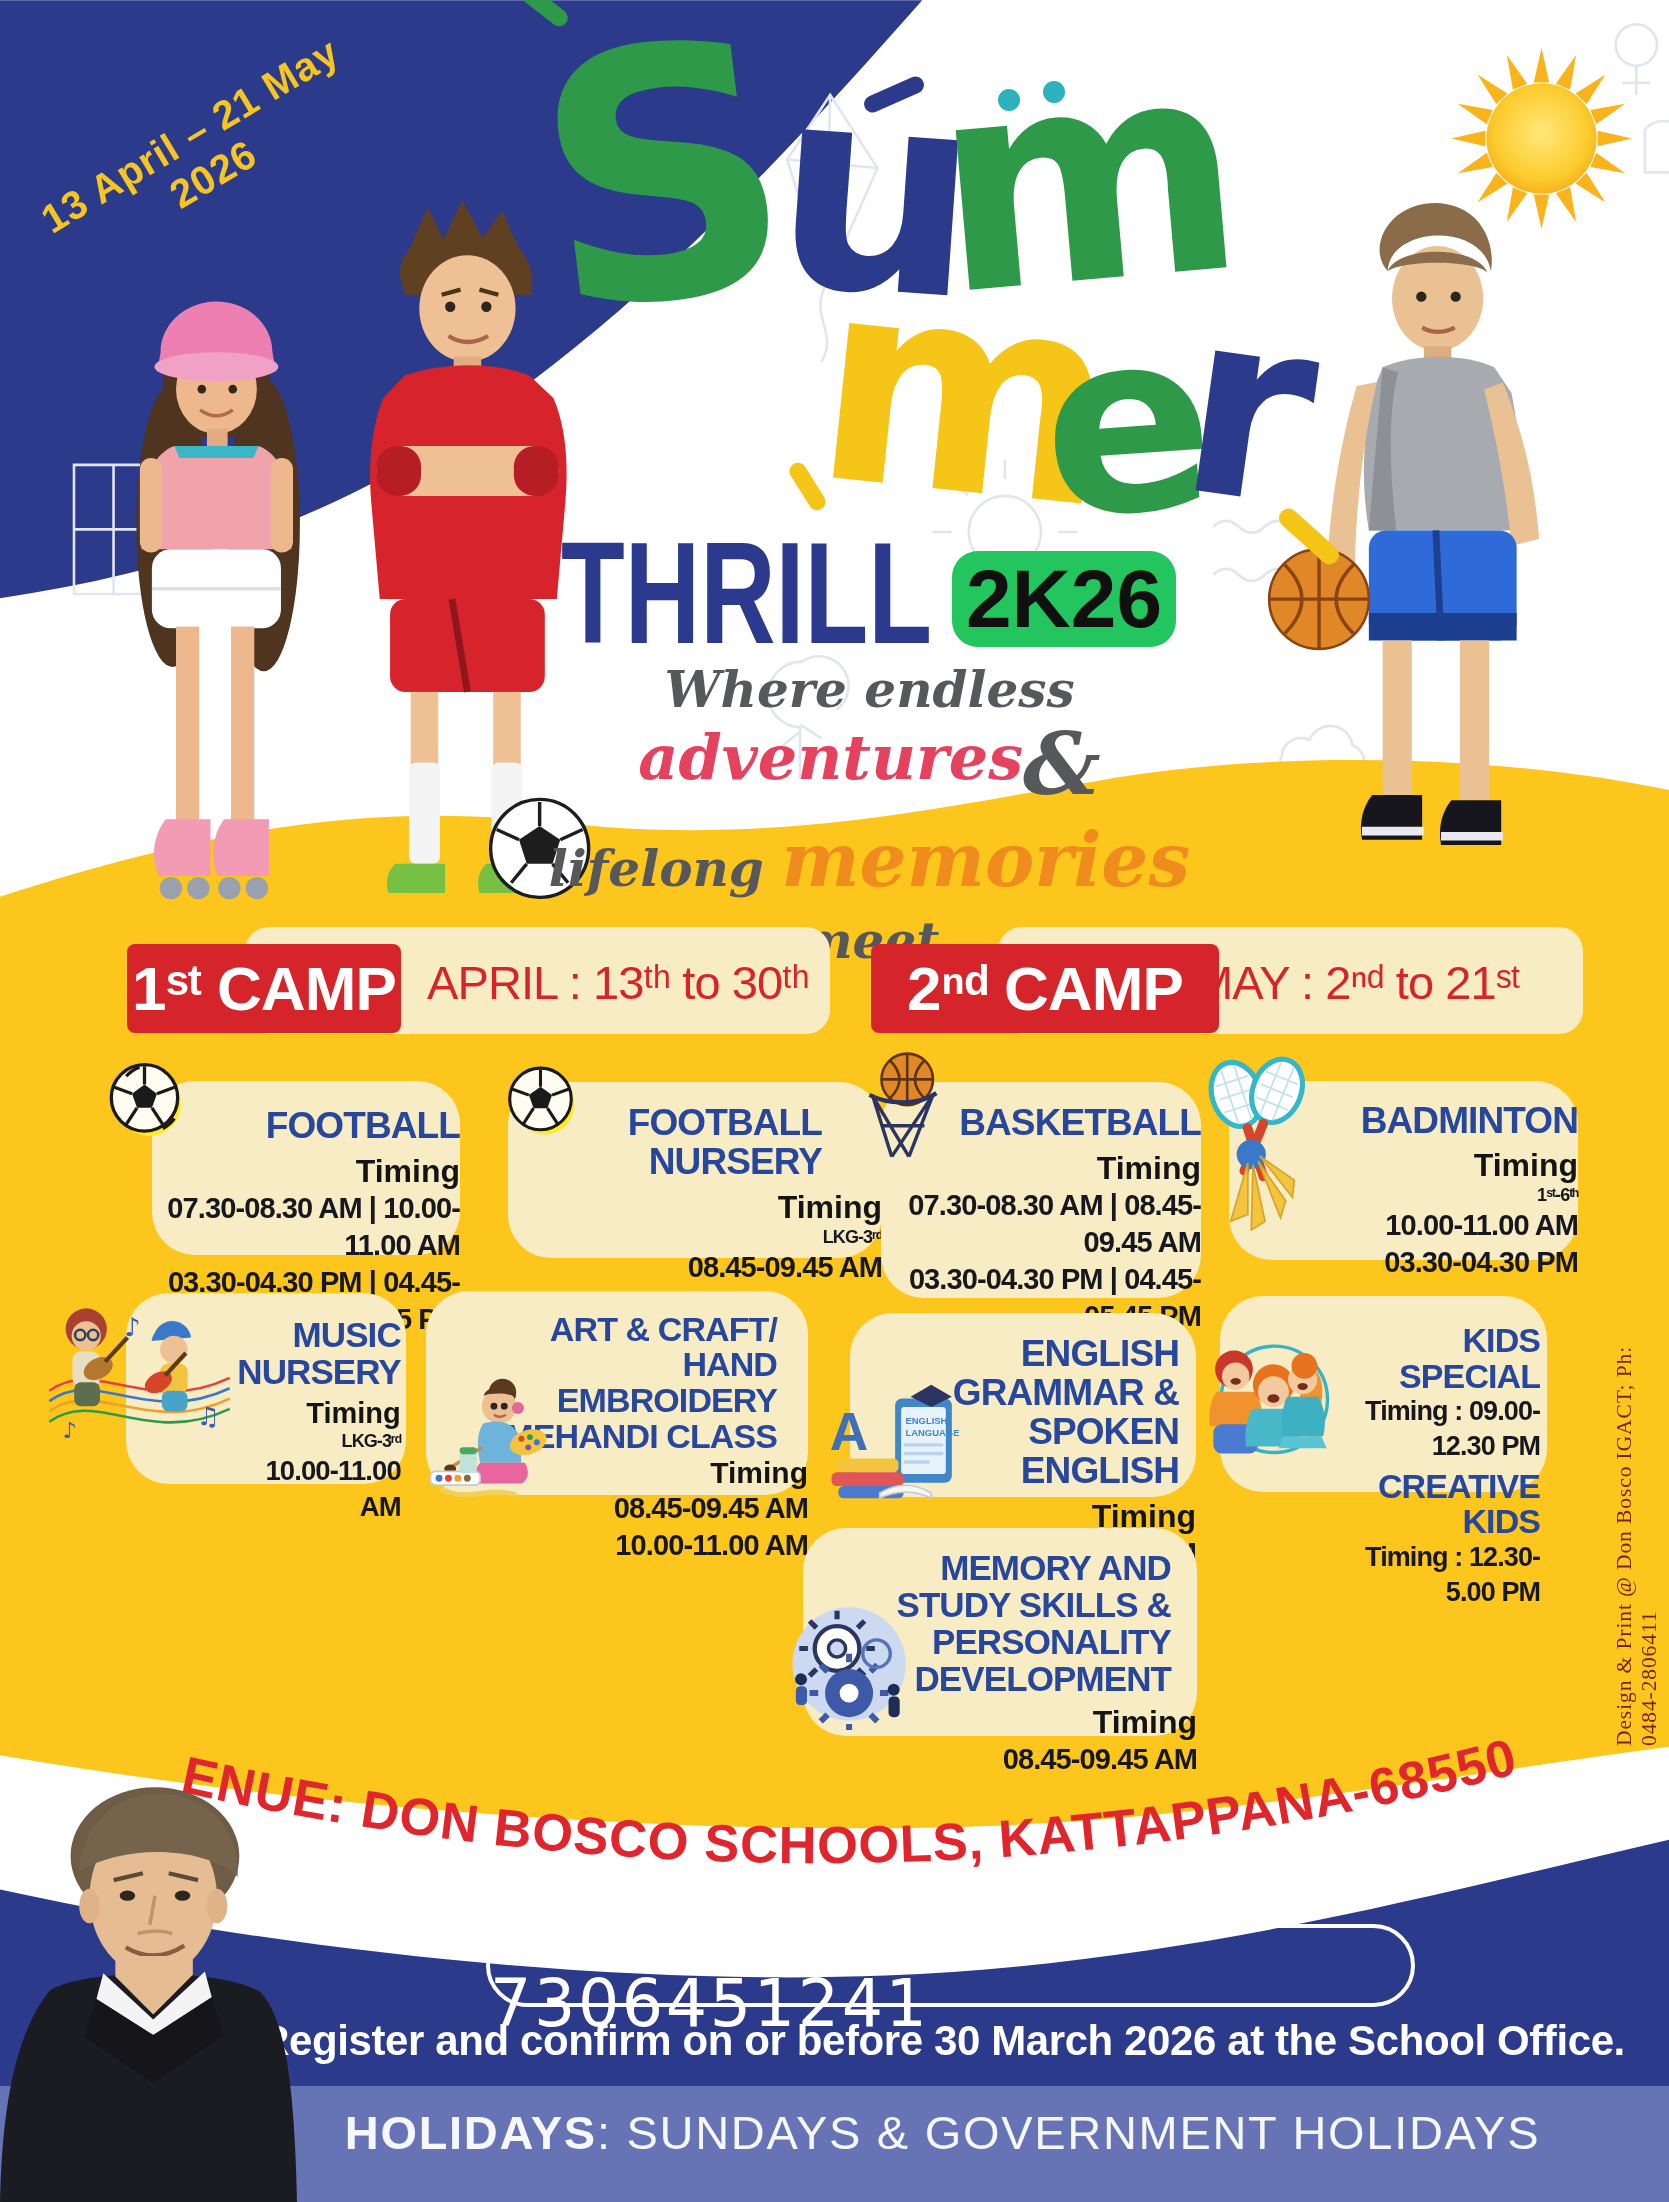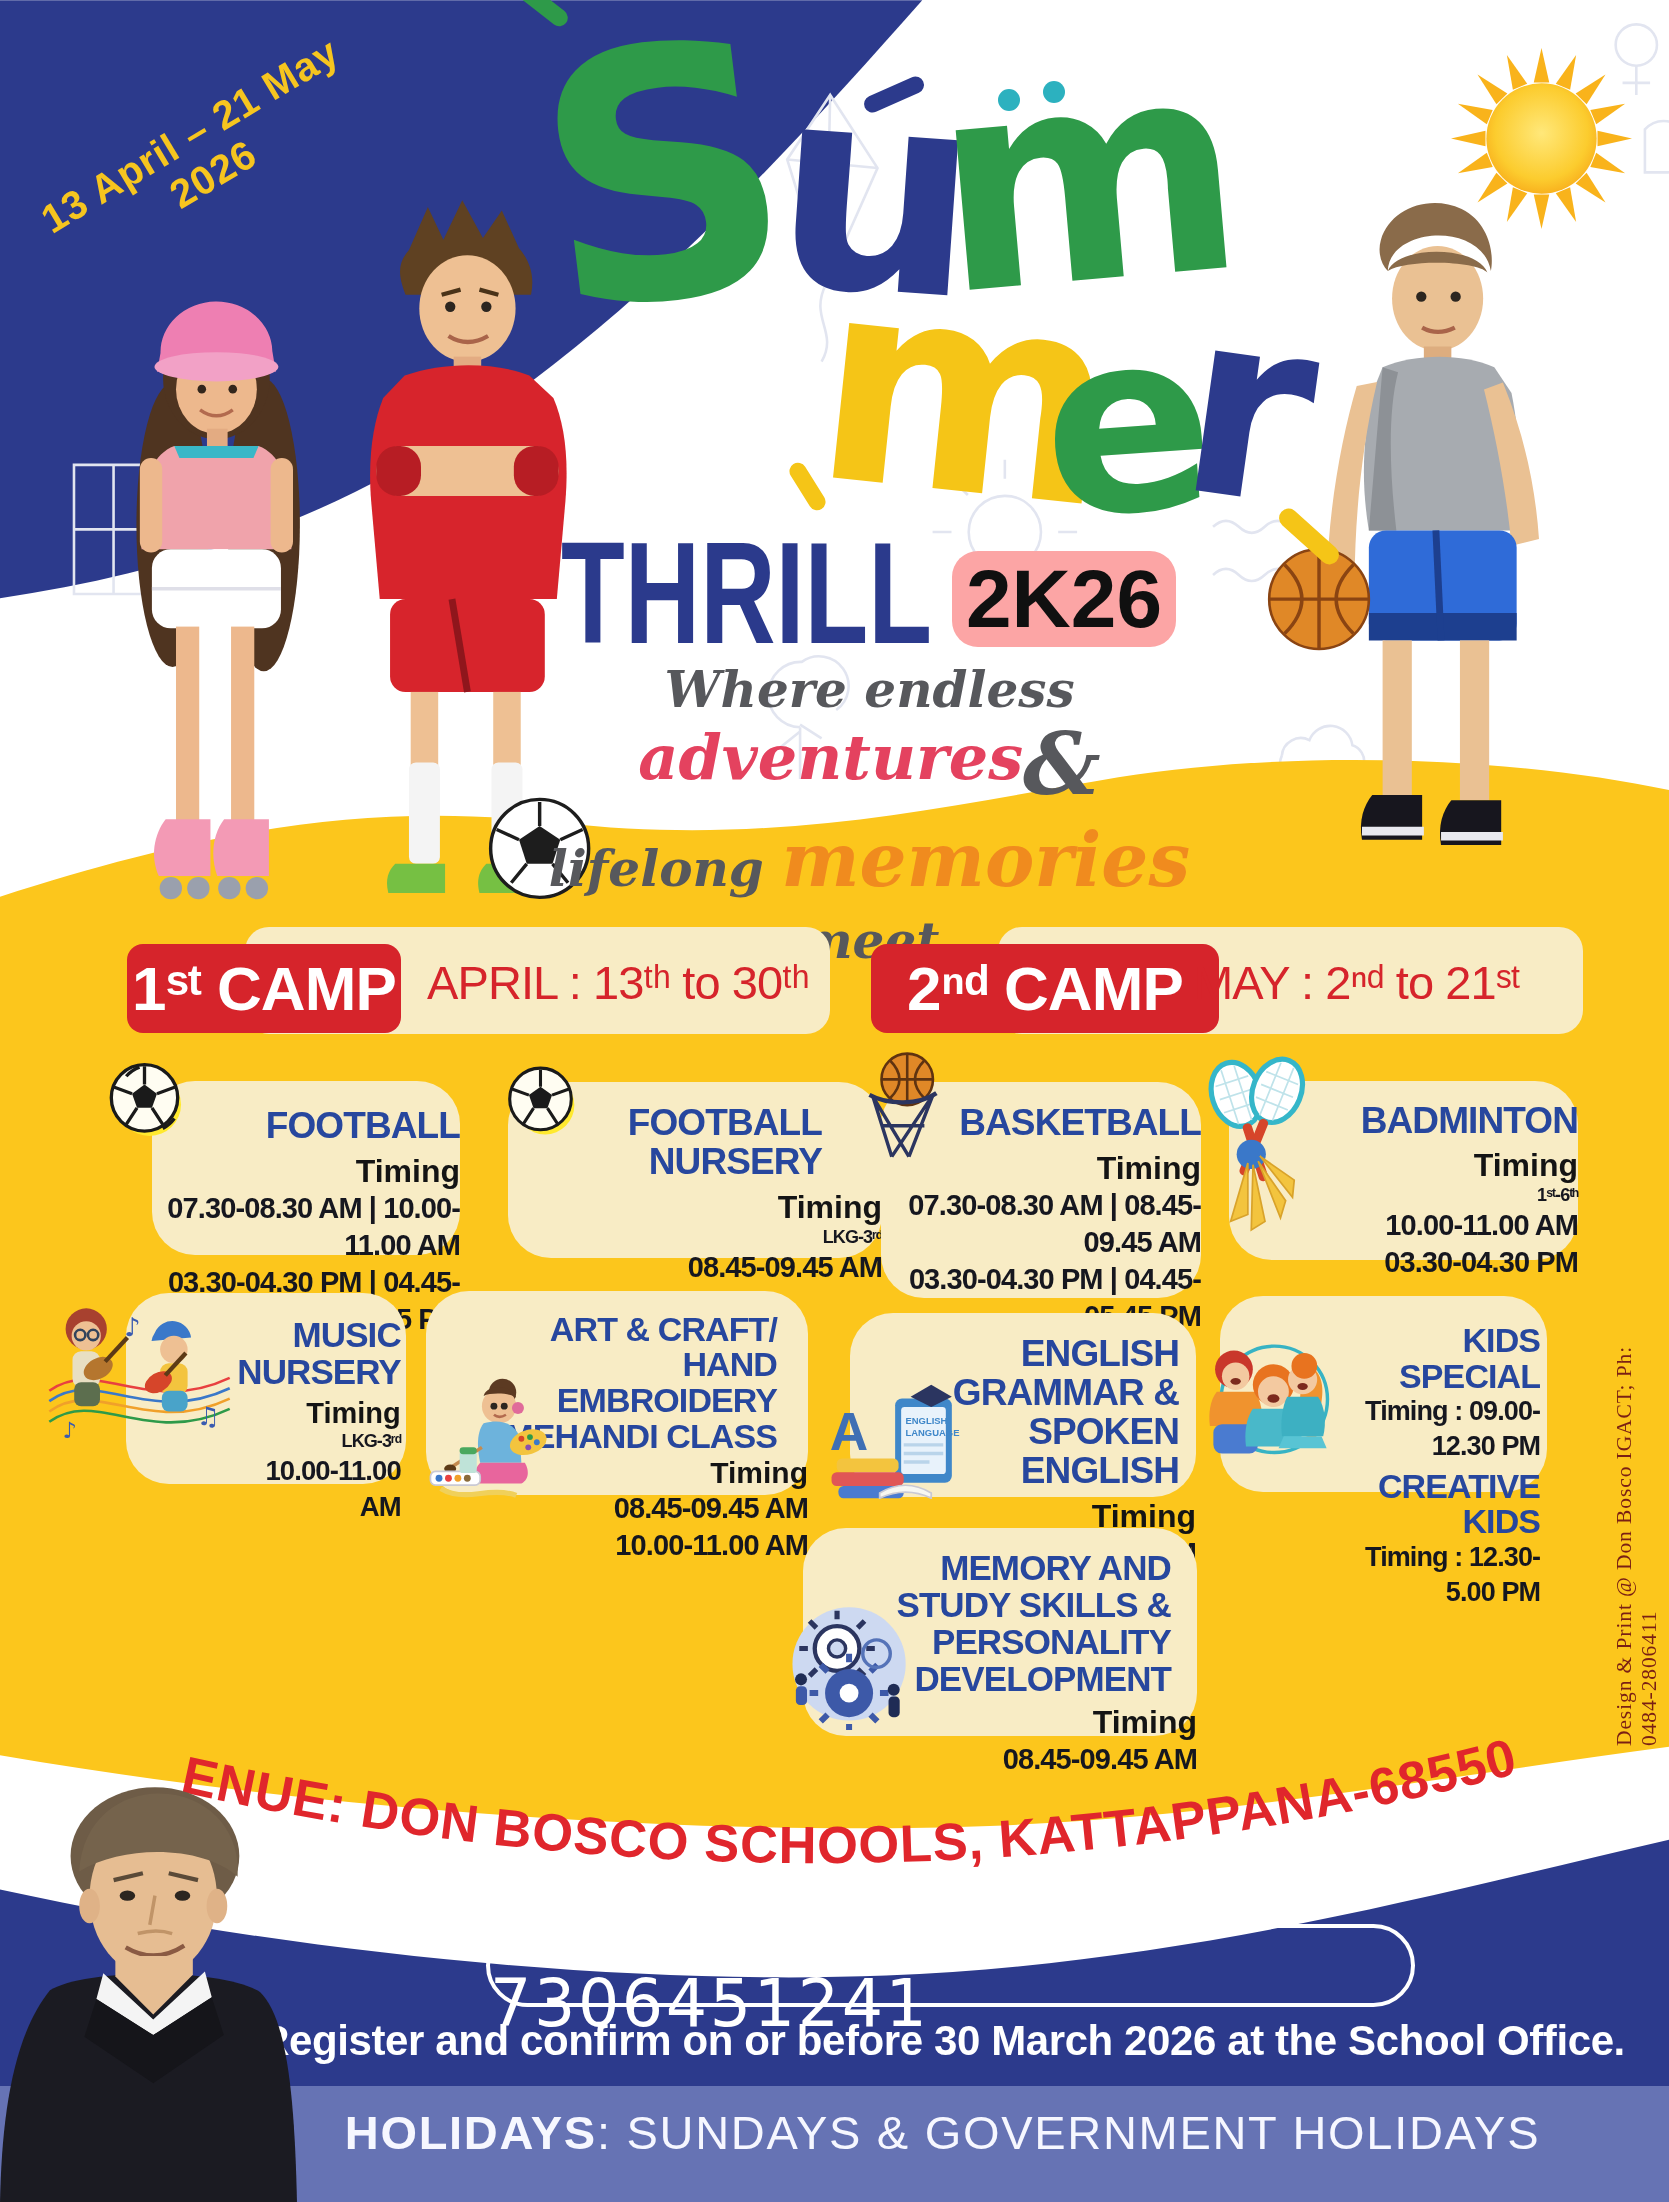--- a/index.html
+++ b/index.html
@@ -20,34 +20,34 @@
   .tl-r{left:1186px;top:279px;font-size:258px;color:#2c3a8c;transform:rotate(8deg)}
   .accent{position:absolute;border-radius:10.3px}
   .acc-grave{left:515px;top:-3.4px;width:57px;height:17px;background:#2e9a49;transform:rotate(38deg)}
   .acc-arc{left:862px;top:86px;width:64px;height:17px;background:#2c3a8c;transform:rotate(-24deg)}
   .acc-dot1{left:998px;top:89px;width:22.4px;height:22.4px;border-radius:50%;background:#2cb1bf}
   .acc-dot2{left:1043px;top:81px;width:22.4px;height:22.4px;border-radius:50%;background:#2cb1bf}
   .acc-comma{left:781px;top:478px;width:53px;height:17px;background:#f5c517;transform:rotate(58deg)}
   .acc-swash{left:1272px;top:527px;width:74px;height:19px;background:#f5c517;transform:rotate(42deg)}
   .thrill{position:absolute;left:561px;top:521px;font-size:145px;font-weight:bold;color:#2b3a8c;
     letter-spacing:0;transform:scaleX(0.72);transform-origin:left top;line-height:1}
-  .year-badge{position:absolute;left:952px;top:551px;width:224px;height:96px;background:#fca5a5;
+  .year-badge{position:absolute;left:952px;top:551px;width:224px;height:96px;background:#22c55e;
     border-radius:26px;display:flex;align-items:center;justify-content:center;
     font-size:82px;font-weight:bold;color:#101010}
   .tagline{position:absolute;left:508px;top:662px;width:723px;text-align:center;
     font-family:"DejaVu Serif","Liberation Serif",serif;font-style:italic;font-weight:bold;color:#57585c}
   .tag-l1{font-size:50px;line-height:1.1}
   .tag-l2{font-size:50px;line-height:1.3}
   .tag-adv{font-size:62px;color:#e4425f}
   .tag-amp{font-size:86px;vertical-align:-15.5px}
   .tag-mem{font-size:74px;color:#f08b1e}
 
   
   .camp-cream{position:absolute;height:107px;background:#f8ecc5;border-radius:24px}
-  .camp-red{position:absolute;height:89px;background:#d6242b;border-radius:16px;
+  .camp-red{position:absolute;height:89px;background:#d6242b;border-radius:8px;
     display:flex;align-items:center;justify-content:center;color:#ffffff;font-weight:bold;font-size:62px;letter-spacing:-0.9px}
   .camp-dates{position:absolute;height:89px;display:flex;align-items:center;justify-content:flex-start;
     color:#d6242b;font-weight:normal;font-size:47px;letter-spacing:-0.9px}
 
   
   .card{position:absolute;background:#f8ecc5;border-radius:43px;text-align:right;padding-top:20.6px}
   .card-title{color:#27479e;font-weight:bold;font-size:37px;line-height:1.05;letter-spacing:-0.9px}
   .card-sub{color:#141414;font-weight:bold;font-size:32px;margin-top:6.9px}
   .card-line{color:#16171f;font-weight:bold;font-size:29px;line-height:1.28;letter-spacing:-0.9px}
   .card-line.small{font-size:18px}

